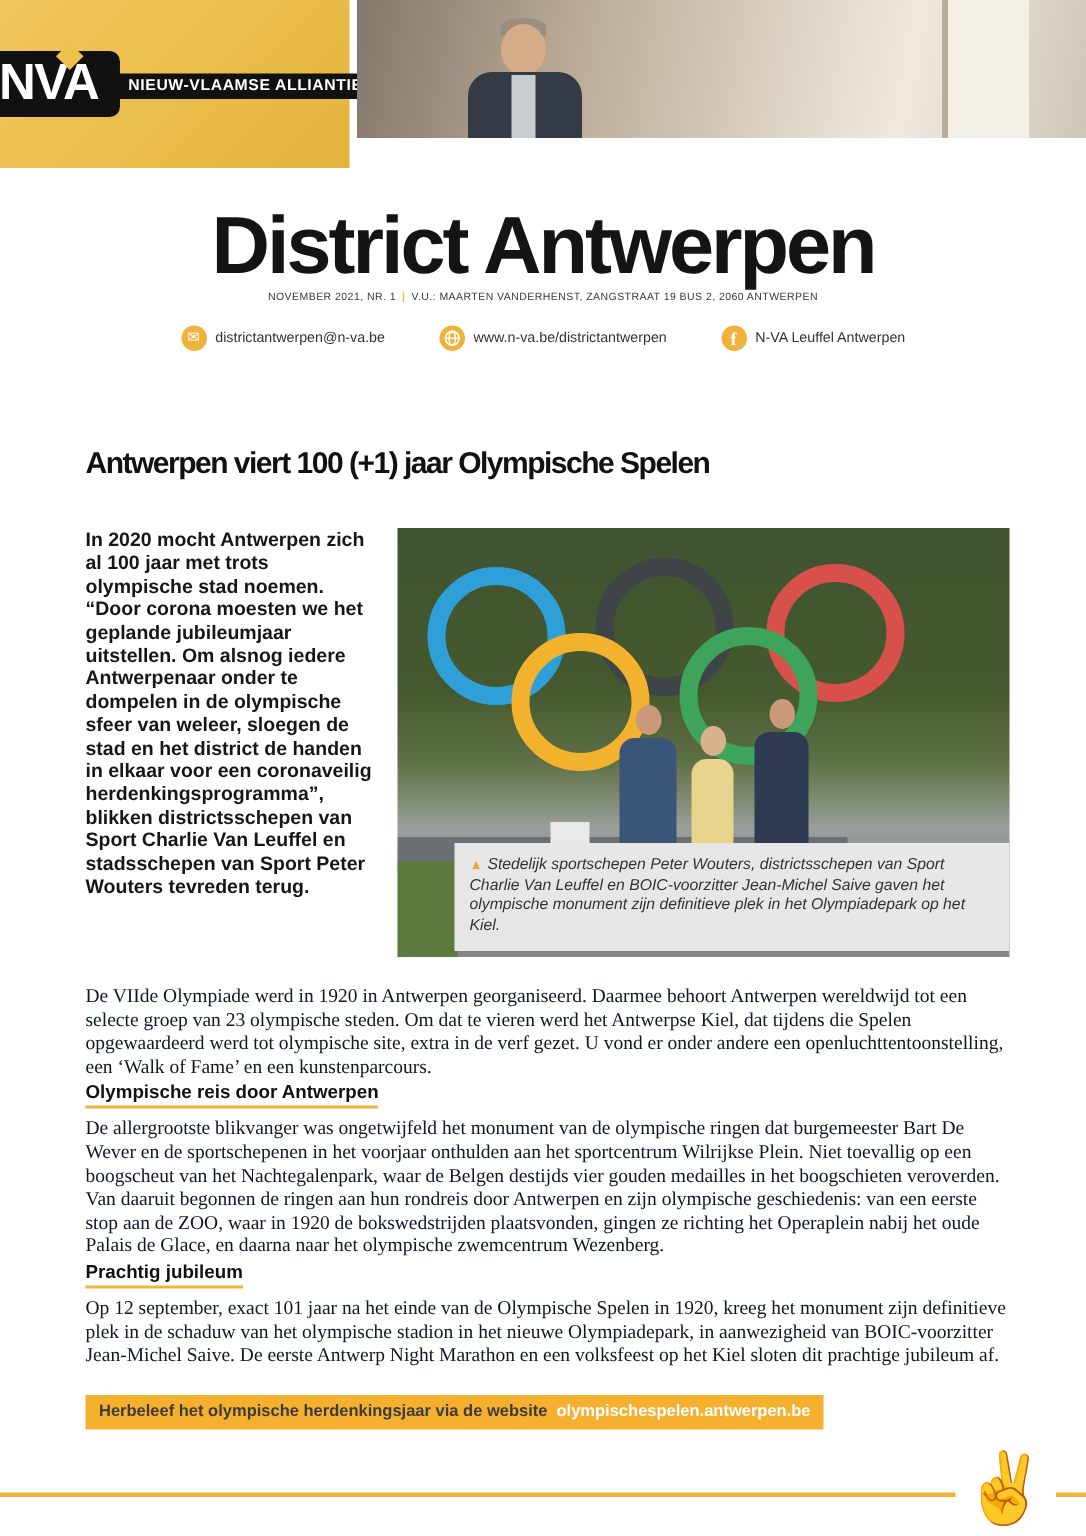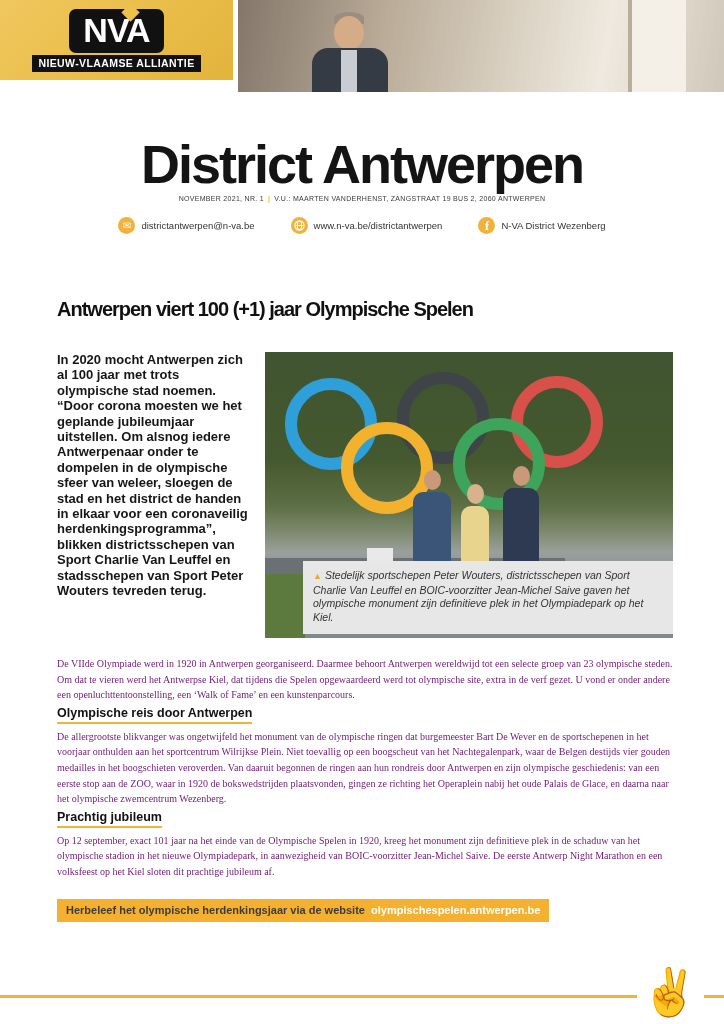--- a/index.html
+++ b/index.html
@@ -4,23 +4,23 @@
 <style>
   html,body { margin:0; padding:0; background:#ffffff; }
   .page {
     position:relative; width:724px; height:1024px; background:#ffffff;
     font-family:"Liberation Sans", sans-serif; overflow:hidden;
   }
 
   
   .top { position:absolute; top:0; left:0; width:724px; height:112px; display:flex; }
   .logo-block {
-    width:233px; height:80px; flex:none;
+    width:233px; height:112px; flex:none;
     background:linear-gradient(135deg,#f0c75e 0%,#e9bd49 55%,#e3b43c 100%);
-    display:flex; flex-direction:column; align-items:center; justify-content:center;
+    display:flex; flex-direction:row; align-items:center; justify-content:center;
   }
   .logo-main {
     background:#111111; border-radius:7px; padding:2px 14px 4px; position:relative;
   }
   .logo-word {
     color:#ffffff; font-weight:bold; font-size:34px; letter-spacing:-1px; line-height:38px;
   }
   .logo-diamond {
     position:absolute; top:-3px; left:58%; width:13px; height:13px;
     background:#eec14e; transform:rotate(45deg);
@@ -90,22 +90,22 @@
   .person.p2 { left:196px; } .person.p2 .p-body { width:28px; height:72px; background:#e8d48c; }
   .person.p2 .p-head { background:#d8b28c; }
   .person.p3 { left:238px; } .person.p3 .p-body { width:36px; height:90px; background:#2e3a52; }
   .photo-caption-box {
     position:absolute; left:38px; right:0; bottom:4px; background:#e7e7e7;
     padding:8px 10px 9px; font-size:10.5px; font-style:italic; color:#333333; line-height:13.8px;
   }
   .caption-marker { color:#f0a733; font-style:normal; font-size:9px; margin-right:3px; }
 
   .body-par {
-    font-family:"Liberation Serif",serif; font-size:10px; line-height:15.6px;
-    margin:18px 0 0; color:#701a75;
+    font-family:"Liberation Serif",serif; font-size:13px; line-height:15.6px;
+    margin:18px 0 0; color:#0f172a;
   }
   .section-head {
     display:inline-block; margin:3px 0 0; font-size:12.5px; font-weight:bold; color:#111111;
     border-bottom:2px solid #f0b43c; padding-bottom:2px;
   }
   .section-par { margin-top:5px; }
   .cta {
     display:inline-block; margin-top:19px; background:#f6b02f; padding:5px 9px 6px;
     font-size:11px; font-weight:bold; color:#3c3c3c;
   }
@@ -159,21 +159,21 @@
           <svg width="11" height="11" viewBox="0 0 12 12">
               <circle cx="6" cy="6" r="5" fill="none" stroke="#ffffff" stroke-width="1.2"></circle>
               <ellipse cx="6" cy="6" rx="2.3" ry="5" fill="none" stroke="#ffffff" stroke-width="1.1"></ellipse>
               <line x1="1" y1="6" x2="11" y2="6" stroke="#ffffff" stroke-width="1.1"></line>
             </svg>
         </span>
         <span>www.n-va.be/districtantwerpen</span>
       </div>
       <div class="contact-item">
         <span class="icircle fb-f">f</span>
-        <span>N-VA District Wezenberg</span>
+        <span>N-VA Leuffel Antwerpen</span>
       </div>
     </div>
   </section>
 
   <main class="article">
     <h2 class="headline">Antwerpen viert 100 (+1) jaar Olympische Spelen</h2>
 
     <div class="lead-row">
       <p class="intro">In 2020 mocht Antwerpen zich al 100 jaar met trots olympische stad noemen. “Door corona moesten we het geplande jubileumjaar uitstellen. Om alsnog iedere Antwerpenaar onder te dompelen in de olympische sfeer van weleer, sloegen de stad en het district de handen in elkaar voor een coronaveilig herdenkingsprogramma”, blikken districtsschepen van Sport Charlie Van Leuffel en stadsschepen van Sport Peter Wouters tevreden terug.</p>
 

